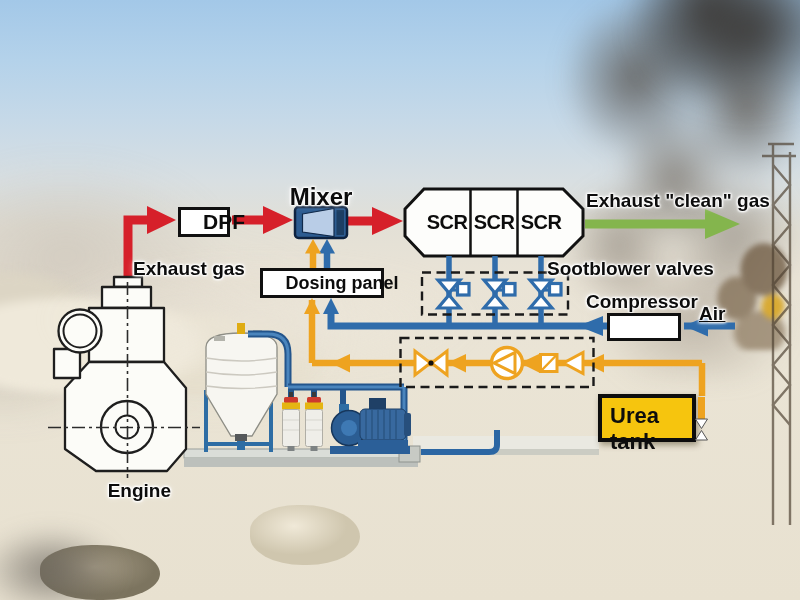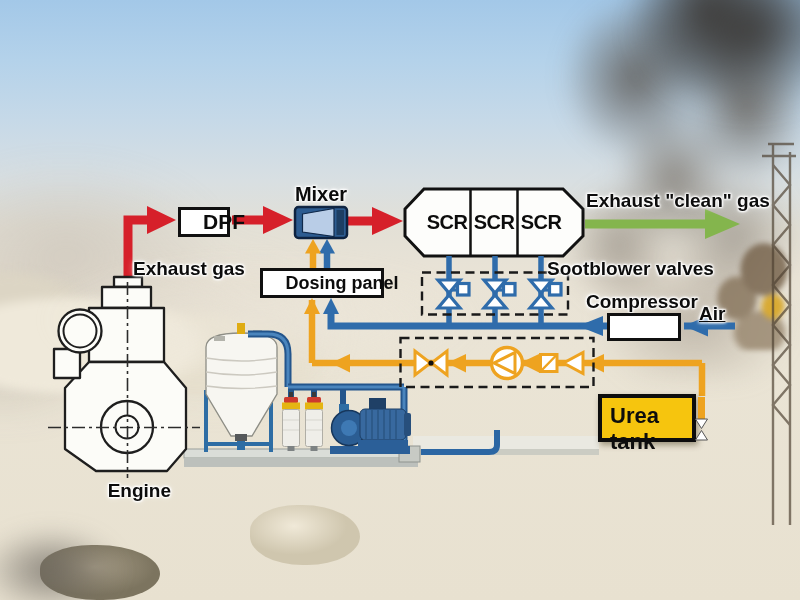--- a/index.html
+++ b/index.html
@@ -268,21 +268,21 @@
         <rect x="540.5" y="354.5" width="16.5" height="17" fill="#fff" class="st-org" stroke-width="3"></rect>
         <path d="M540.5 371.5 L557 354.5" class="st-org" stroke-width="2.4" fill="none"></path>
       </g>
       <polygon points="583,352.5 583,373.5 563.5,363" fill="#fff" class="st-org" stroke-width="3"></polygon>
       <rect x="400.5" y="338" width="193" height="49" fill="none" stroke="#1a1a1a" stroke-width="2.4" stroke-dasharray="9 5.5"></rect>
     </g>
   </svg>
 
   <div class="box" style="left:178px;top:207px;width:52px;height:30px;border-width:3.5px;font-size:21px;">DPF</div>
 
-  <div class="lbl" style="left:285px;top:183px;width:72px;text-align:center;font-size:20px;">Mixer</div>
+  <div class="lbl" style="left:285px;top:183px;width:72px;text-align:center;font-size:24px;">Mixer</div>
 
   <div class="lbl" style="left:133px;top:258px;">Exhaust gas</div>
 
   <div class="box" style="left:260px;top:268px;width:124px;height:30px;font-size:18px;">Dosing panel</div>
 
   <div class="lbl" style="left:424px;top:211px;width:46px;text-align:center;font-size:20px;letter-spacing:-0.5px;text-shadow:none;">SCR</div>
   <div class="lbl" style="left:471px;top:211px;width:46px;text-align:center;font-size:20px;letter-spacing:-0.5px;text-shadow:none;">SCR</div>
   <div class="lbl" style="left:518px;top:211px;width:46px;text-align:center;font-size:20px;letter-spacing:-0.5px;text-shadow:none;">SCR</div>
 
   <div class="lbl" style="left:586px;top:190px;">Exhaust "clean" gas</div>

